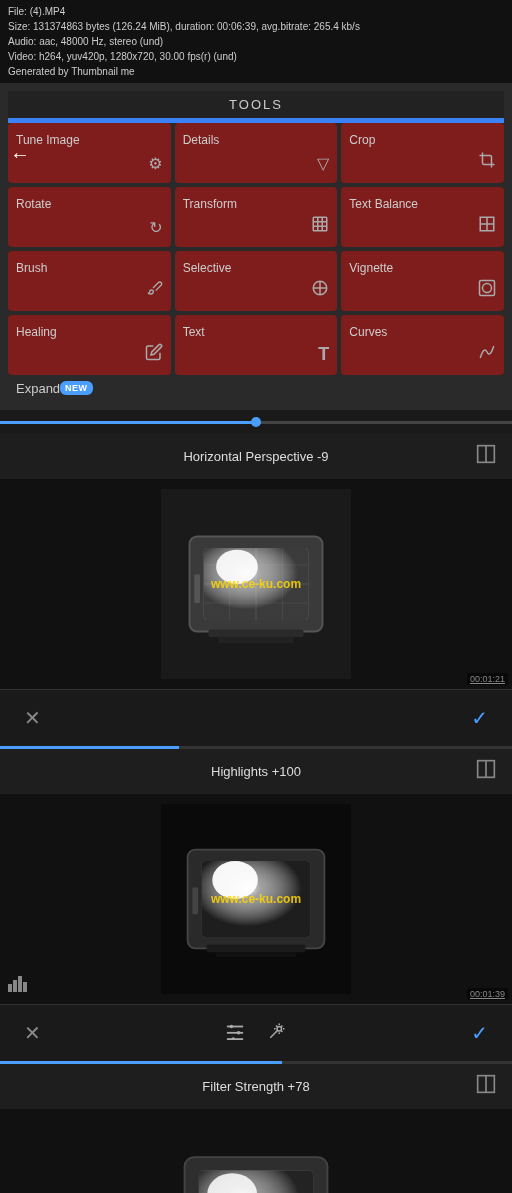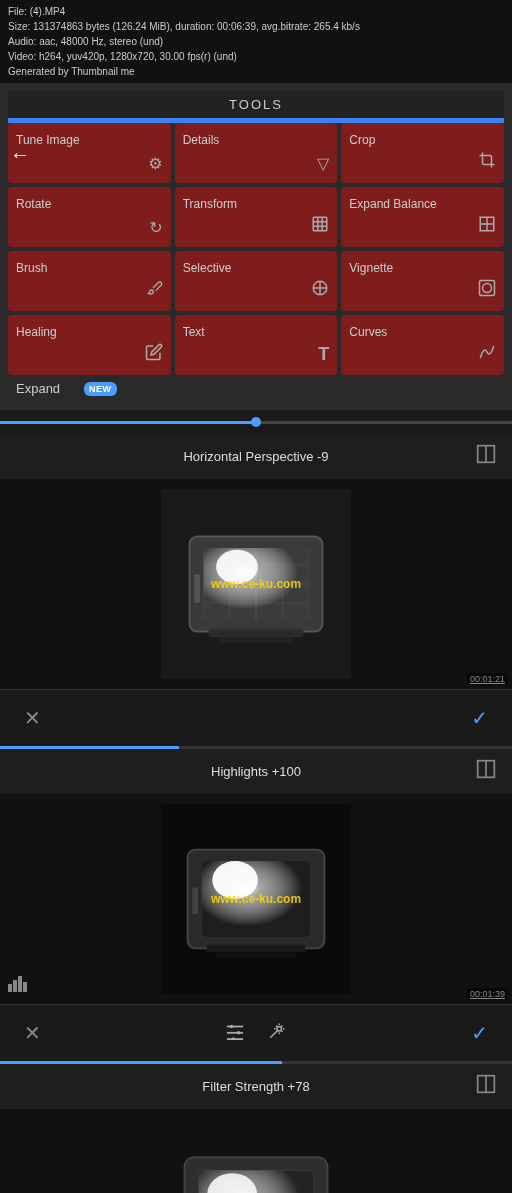--- a/index.html
+++ b/index.html
@@ -77,22 +77,22 @@
       align-self: flex-end;
       font-size: 16px;
       color: #aaa;
     }
 
     
     .expand-bar {
       background: #2a2a2a;
       padding: 6px 8px;
       display: flex;
-      align-items: flex-end;
-      gap: 24px;
+      align-items: flex-start;
+      gap: 0;
     }
 
     .expand-label {
       font-size: 13px;
       color: #ccc;
     }
 
     .new-badge {
       background: #4a9eff;
       color: #fff;
@@ -301,21 +301,21 @@
     <div class="tool-item">
       <span class="tool-label">Transform</span>
       <span class="tool-icon">
         <svg width="18" height="18" viewBox="0 0 24 24" fill="none" stroke="#aaa" stroke-width="2">
           <rect x="3" y="3" width="18" height="18" rx="1"></rect>
           <path d="M9 3v18M15 3v18M3 9h18M3 15h18"></path>
         </svg>
       </span>
     </div>
     <div class="tool-item">
-      <span class="tool-label">Expand Balance</span>
+      <span class="tool-label">Text Balance</span>
       <span class="tool-icon">
         <svg width="18" height="18" viewBox="0 0 24 24" fill="none" stroke="#aaa" stroke-width="2">
           <rect x="3" y="3" width="18" height="18"></rect>
           <line x1="3" y1="12" x2="21" y2="12"></line>
           <line x1="12" y1="3" x2="12" y2="21"></line>
         </svg>
       </span>
     </div>
 
     <div class="tool-item">

